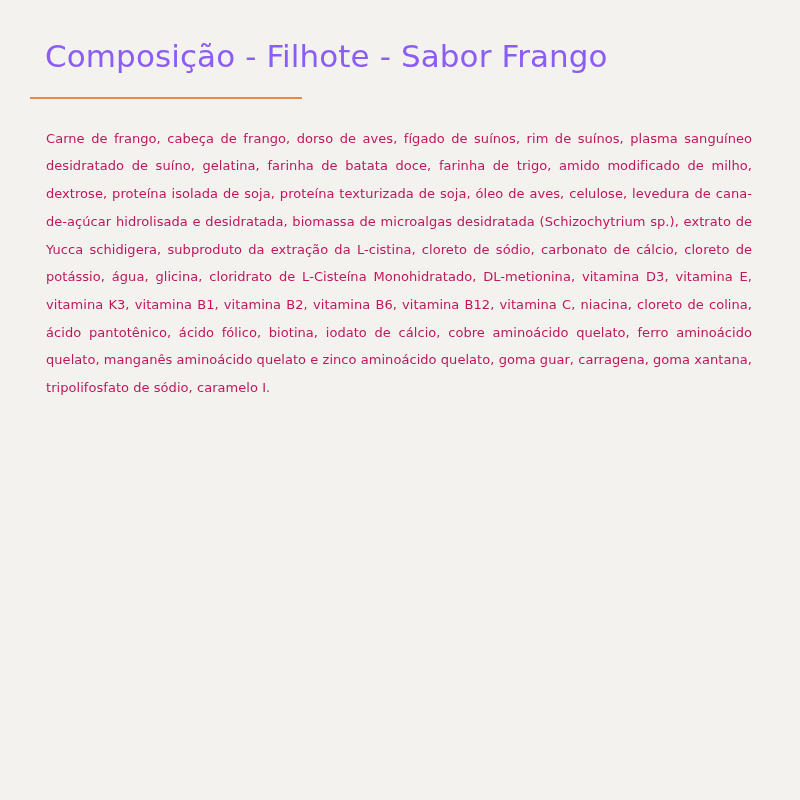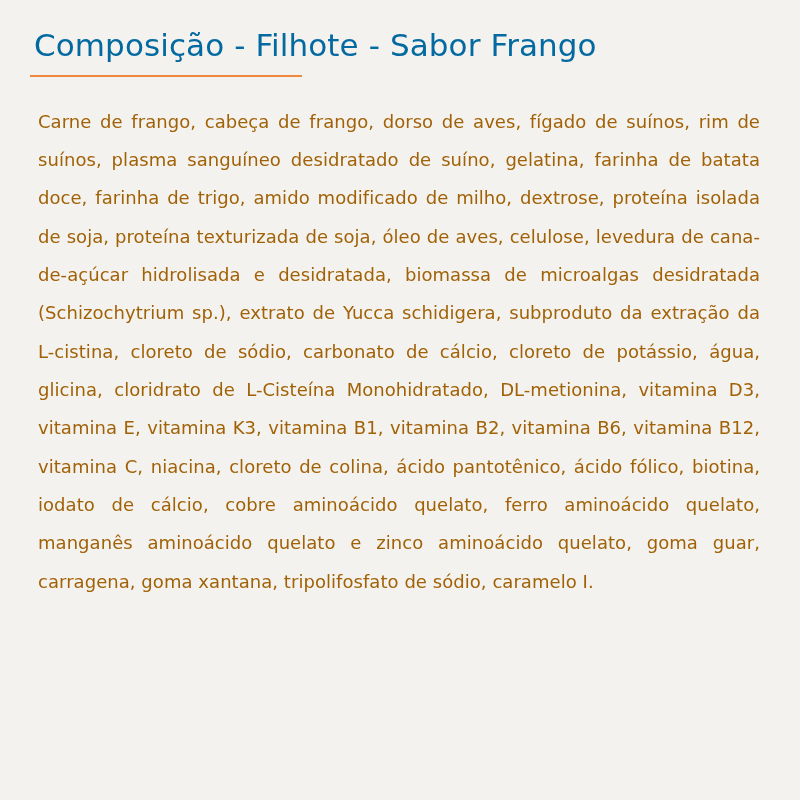--- a/index.html
+++ b/index.html
@@ -18,39 +18,39 @@
     box-sizing: border-box;
     width: 800px;
     height: 800px;
     padding: 18px 30px 0 30px;
     background: #f4f2ee;
   }
   .title {
     font-size: 31px;
     line-height: 1.25;
     font-weight: 400;
-    color: #0369a1;
+    color: #8b5cf6;
     letter-spacing: 0.1px;
-    margin: 4px;
+    margin: 15px;
     padding: 4px 0 6px 0;
     white-space: nowrap;
   }
   .title-underline {
     width: 272px;
     height: 2px;
     background: #f0883e;
     margin: 0 0 26px 0;
   }
   .body-text {
-    font-size: 18px;
+    font-size: 13px;
     line-height: 2.13;
-    color: #a16207;
+    color: #be185d;
     text-align: justify;
     text-justify: inter-word;
-    margin: 8px;
+    margin: 16px;
     padding-right: 2px;
     letter-spacing: 0.05px;
     -webkit-hyphens: none;
     hyphens: none;
   }
 </style>
 </head>
 <body>
 
 <div class="page">

